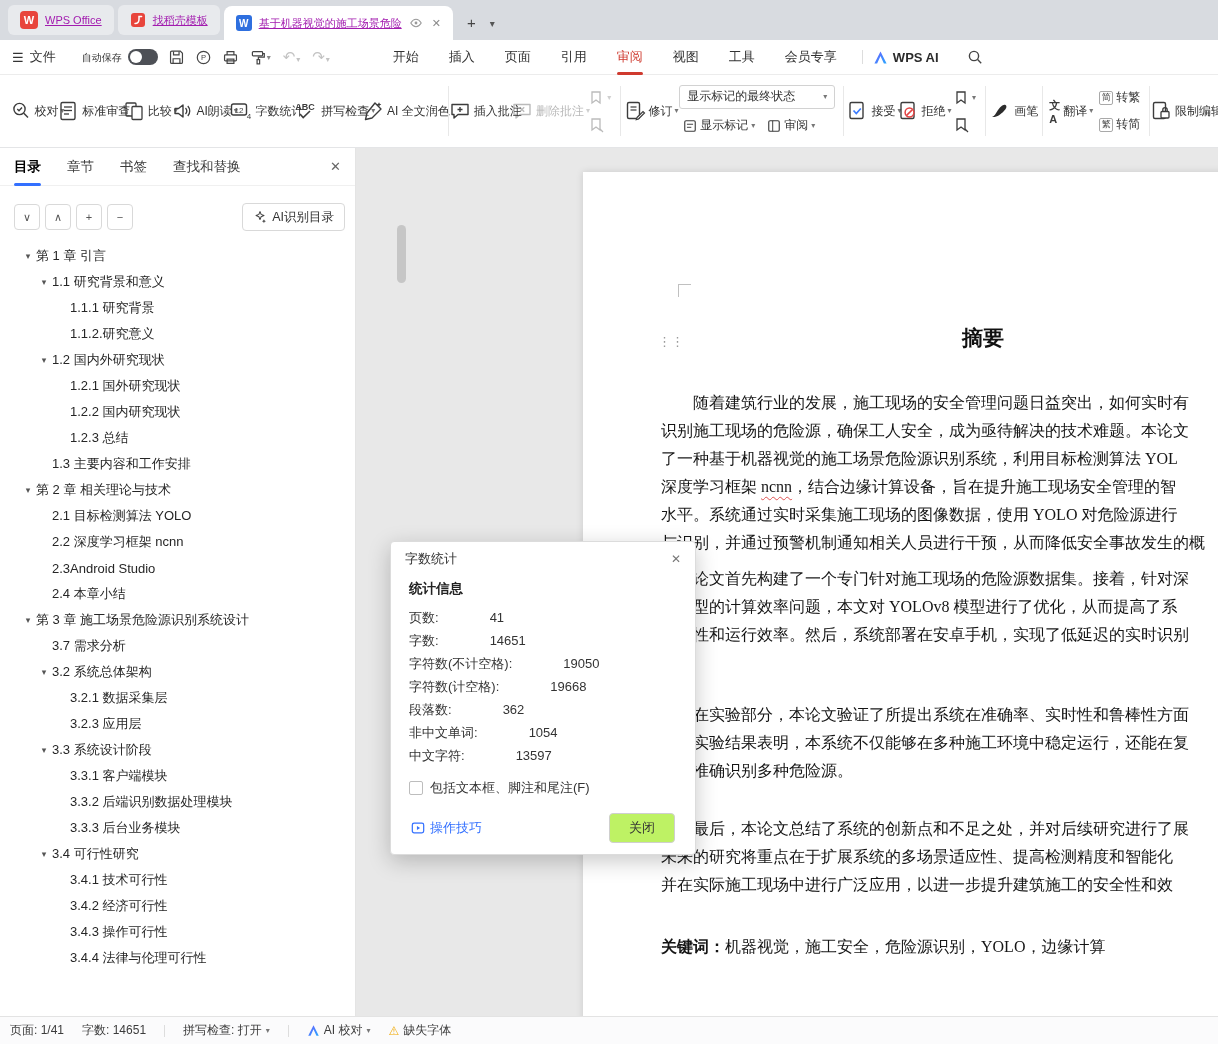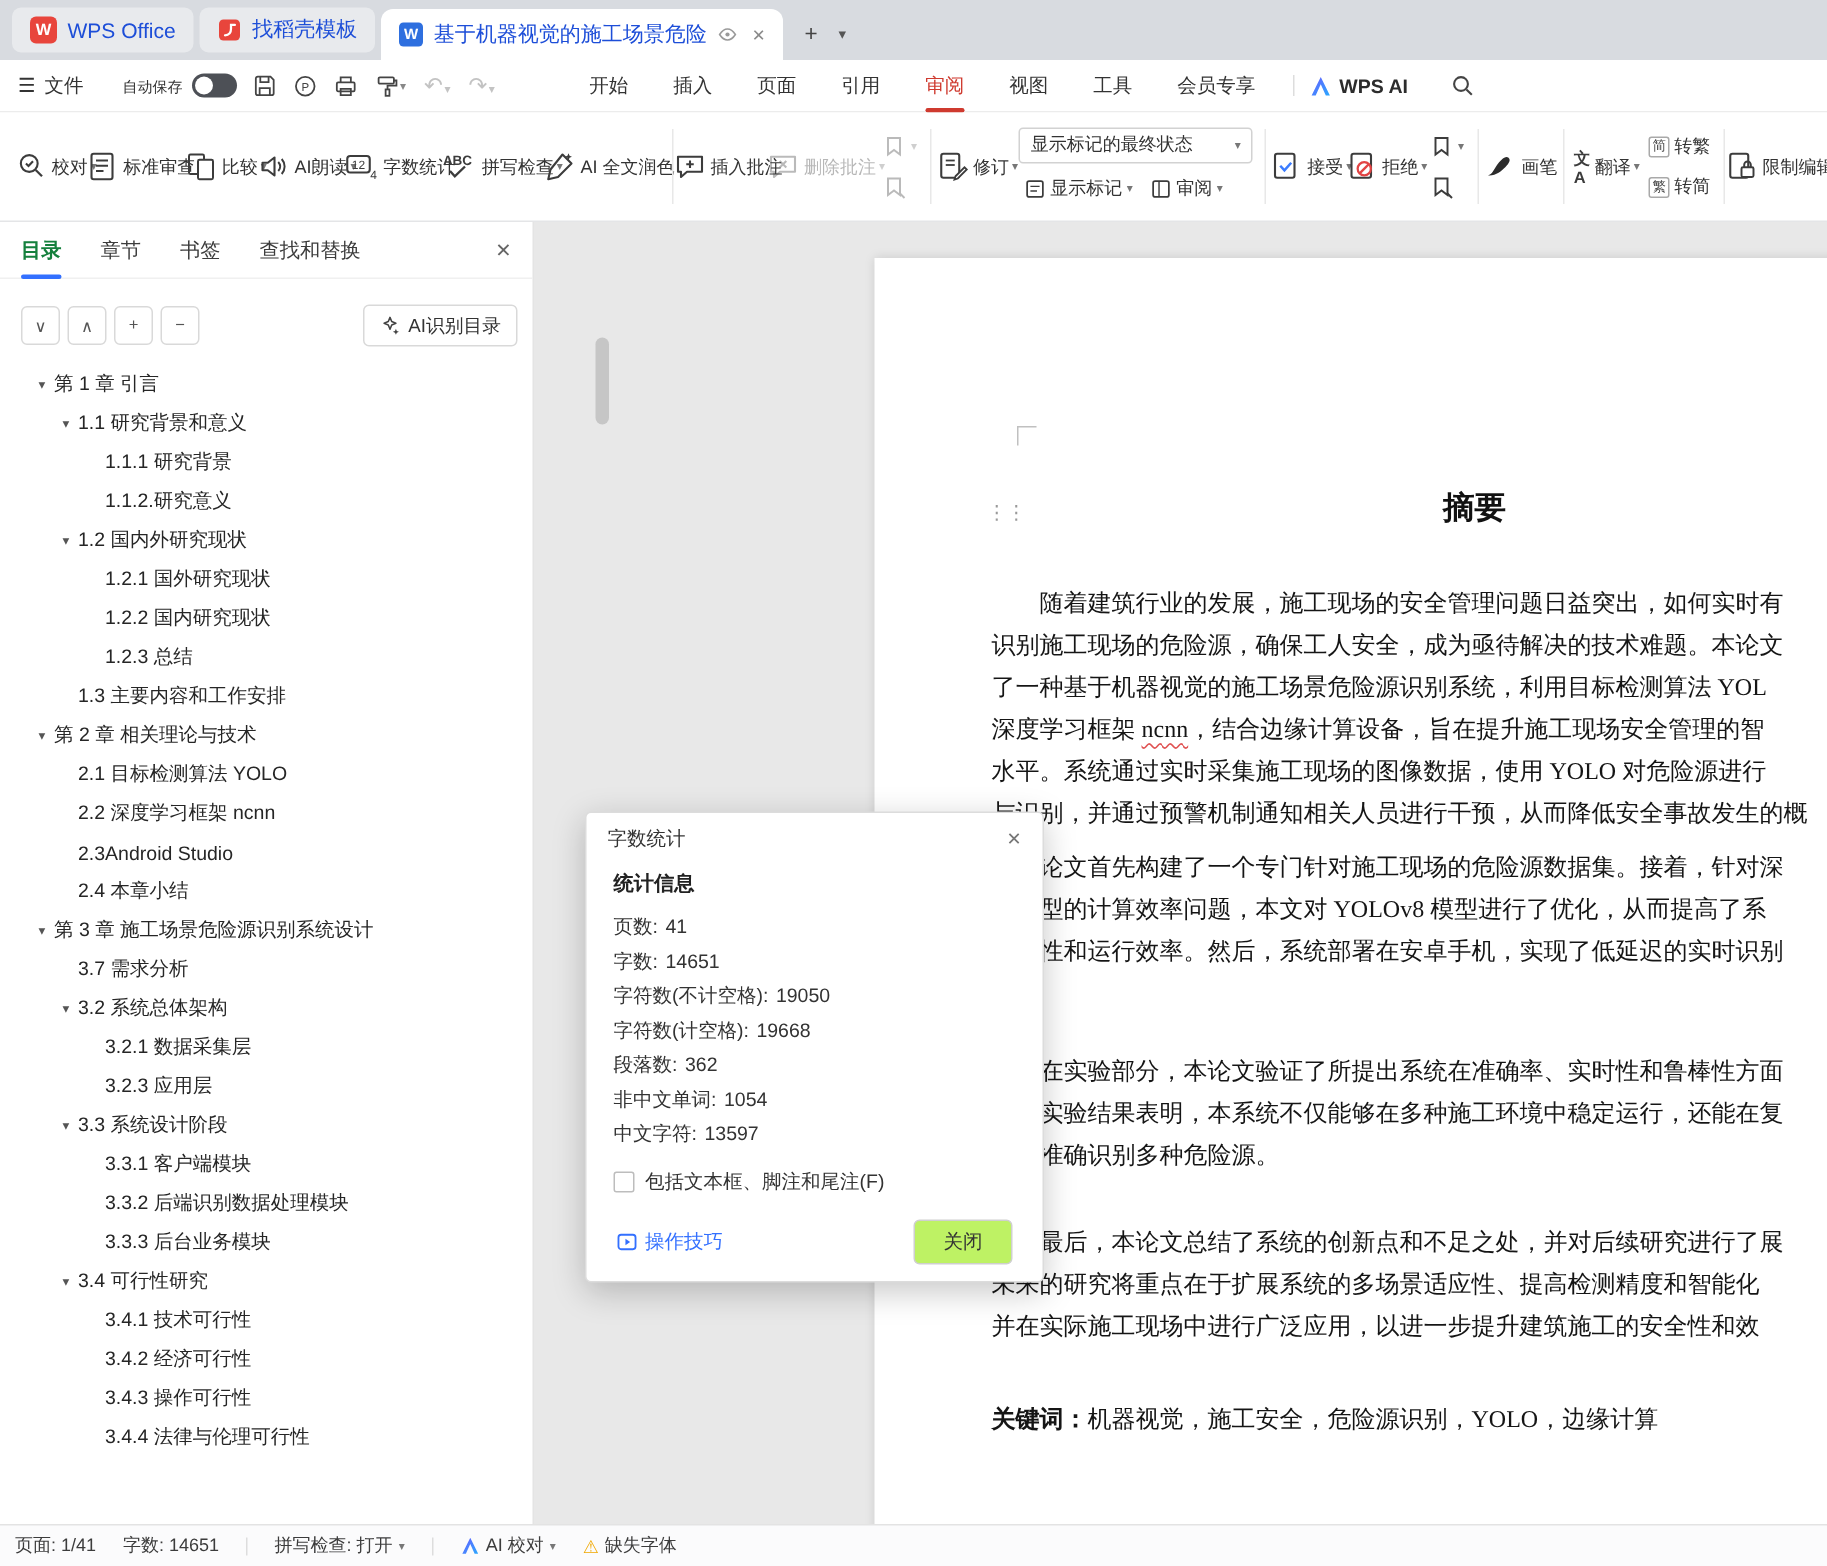--- a/index.html
+++ b/index.html
@@ -6,21 +6,21 @@
   *{box-sizing:border-box;}
   .app{position:relative;width:1218px;height:1044px;overflow:hidden;
        font-family:"Liberation Sans","DejaVu Sans",sans-serif;color:#333;font-size:13px;
        -webkit-font-smoothing:antialiased;}
 
   
   .tabbar{position:absolute;left:0;top:0;width:1218px;height:40px;background:#d8dbe0;display:flex;align-items:flex-end;}
   .wtab{display:flex;align-items:center;gap:7px;height:30px;margin:0 2px 5px 2px;padding:0 12px;border-radius:6px;background:rgba(255,255,255,.42);}
   .wtab:first-child{margin-left:8px;}
   .wtab.active{background:#ffffff;height:34px;margin-bottom:0;border-radius:8px 8px 0 0;}
-  .wtab .ttl{font-size:14px;color:#1d4ed8;white-space:nowrap;}
+  .wtab .ttl{font-size:11px;color:#a21caf;white-space:nowrap;text-decoration:underline;}
   .sqicon{display:inline-flex;align-items:center;justify-content:center;border-radius:4px;color:#fff;font-weight:bold;}
   .wps-logo{width:18px;height:18px;background:#e8453c;font-size:11px;}
   .word-logo{width:16px;height:16px;background:#2e6fdf;font-size:10px;border-radius:3px;}
   .tabx{color:#8a8a8a;font-size:11px;margin-left:2px;cursor:pointer;}
   .tabplus{margin:0 0 9px 12px;font-size:15px;color:#444;cursor:pointer;}
   .tabcaret{margin:0 0 11px 14px;font-size:10px;color:#555;cursor:pointer;}
 
   
   .menubar{position:absolute;left:0;top:40px;width:1218px;height:35px;background:#fff;border-bottom:1px solid #ececec;display:flex;align-items:center;}
   .mfile{display:flex;align-items:center;gap:6px;margin-left:12px;font-size:13px;color:#333;cursor:pointer;}
@@ -54,21 +54,21 @@
   .rsmall{display:flex;align-items:center;gap:3px;height:24px;font-size:12px;color:#333;padding:0 4px;border-radius:3px;cursor:pointer;white-space:nowrap;}
   .rstack{display:flex;flex-direction:column;justify-content:center;gap:5px;margin:0 1px;}
   .rstack .rsmall{height:22px;padding:0 3px;}
   .cjkbox{display:inline-flex;align-items:center;justify-content:center;width:14px;height:14px;border:1px solid #a9a9a9;border-radius:2px;font-size:9px;color:#444;}
   .glyphic{font-size:11px;font-weight:bold;color:#3c3c3c;}
 
   
   .sidebar{position:absolute;left:0;top:148px;width:356px;bottom:28px;background:#fff;border-right:1px solid #e4e4e4;overflow:hidden;}
   .stabs{height:38px;display:flex;align-items:center;padding-left:14px;gap:26px;border-bottom:1px solid #f0f0f0;}
   .stab{position:relative;font-size:13.5px;color:#3c3c3c;height:38px;display:flex;align-items:center;cursor:pointer;}
-  .stab.active{color:#15803d;font-weight:bold;align-items:center;}
+  .stab.active{color:#000000;font-weight:bold;align-items:center;}
   .stab.active::after{content:"";position:absolute;left:0;right:0;bottom:0;height:3px;border-radius:2px;background:#3370ff;}
   .sclose{margin-left:auto;margin-right:14px;color:#666;font-size:13px;cursor:pointer;}
   .stools{display:flex;align-items:center;gap:5px;padding:17px 10px 0 14px;}
   .sqbtn{width:26px;height:26px;border:1px solid #d9d9d9;border-radius:4px;background:#fff;display:flex;align-items:center;justify-content:center;font-size:11px;color:#555;cursor:pointer;}
   .aibtn{margin-left:auto;height:28px;display:flex;align-items:center;gap:5px;border:1px solid #d9d9d9;border-radius:4px;background:#fff;padding:0 10px;font-size:12.5px;color:#333;cursor:pointer;}
   .toc{margin-top:12px;}
   .toc-item{display:flex;align-items:center;height:26px;font-size:13px;color:#262626;cursor:pointer;white-space:nowrap;}
   .toc-item .tri{width:16px;font-size:9px;color:#555;text-align:center;visibility:hidden;flex:none;}
   .toc-item.expandable .tri{visibility:visible;}
   .toc-item.lv1{padding-left:20px;}
@@ -89,21 +89,21 @@
   .kwline{margin-top:34px;white-space:nowrap;}
   .kwline b{font-weight:bold;}
 
   
   .dialog{position:absolute;left:390px;top:541px;width:306px;height:314px;background:#fff;border:1px solid #dcdcdc;border-radius:4px;box-shadow:0 6px 22px rgba(0,0,0,.22);z-index:60;}
   .dhead{height:34px;display:flex;align-items:center;padding:0 14px;}
   .dtitle{font-size:13px;color:#333;}
   .dclose{margin-left:auto;color:#777;font-size:12px;cursor:pointer;}
   .dbody{padding:4px 18px 0 18px;}
   .dsection{font-size:13.5px;font-weight:bold;color:#222;margin-bottom:8px;}
-  .drow{font-size:13px;color:#333;line-height:23px;display:flex;}
+  .drow{font-size:13px;color:#333;line-height:23px;display:flex;gap:46px;}
   .drow .dv{margin-left:5px;}
   .dcheck{display:flex;align-items:center;gap:7px;margin-top:12px;font-size:13px;color:#333;}
   .cb{width:14px;height:14px;border:1px solid #bdbdbd;border-radius:2px;background:#fff;flex:none;cursor:pointer;}
   .dfoot{display:flex;align-items:center;margin-top:16px;padding:0 2px;}
   .dlink{display:flex;align-items:center;gap:5px;color:#3370ff;font-size:13px;cursor:pointer;}
   .dbtn{margin-left:auto;width:66px;height:30px;border:1px solid #cfcfcf;border-radius:4px;background:#bef264;font-size:13px;color:#333;display:flex;align-items:center;justify-content:center;cursor:pointer;}
 
   
   .statusbar{position:absolute;left:0;bottom:0;width:1218px;height:28px;background:#fbfbfc;border-top:1px solid #e3e3e3;display:flex;align-items:center;padding-left:10px;font-size:12px;color:#3c3c3c;z-index:70;}
   .sitem{display:flex;align-items:center;gap:4px;margin-right:18px;cursor:pointer;white-space:nowrap;}

